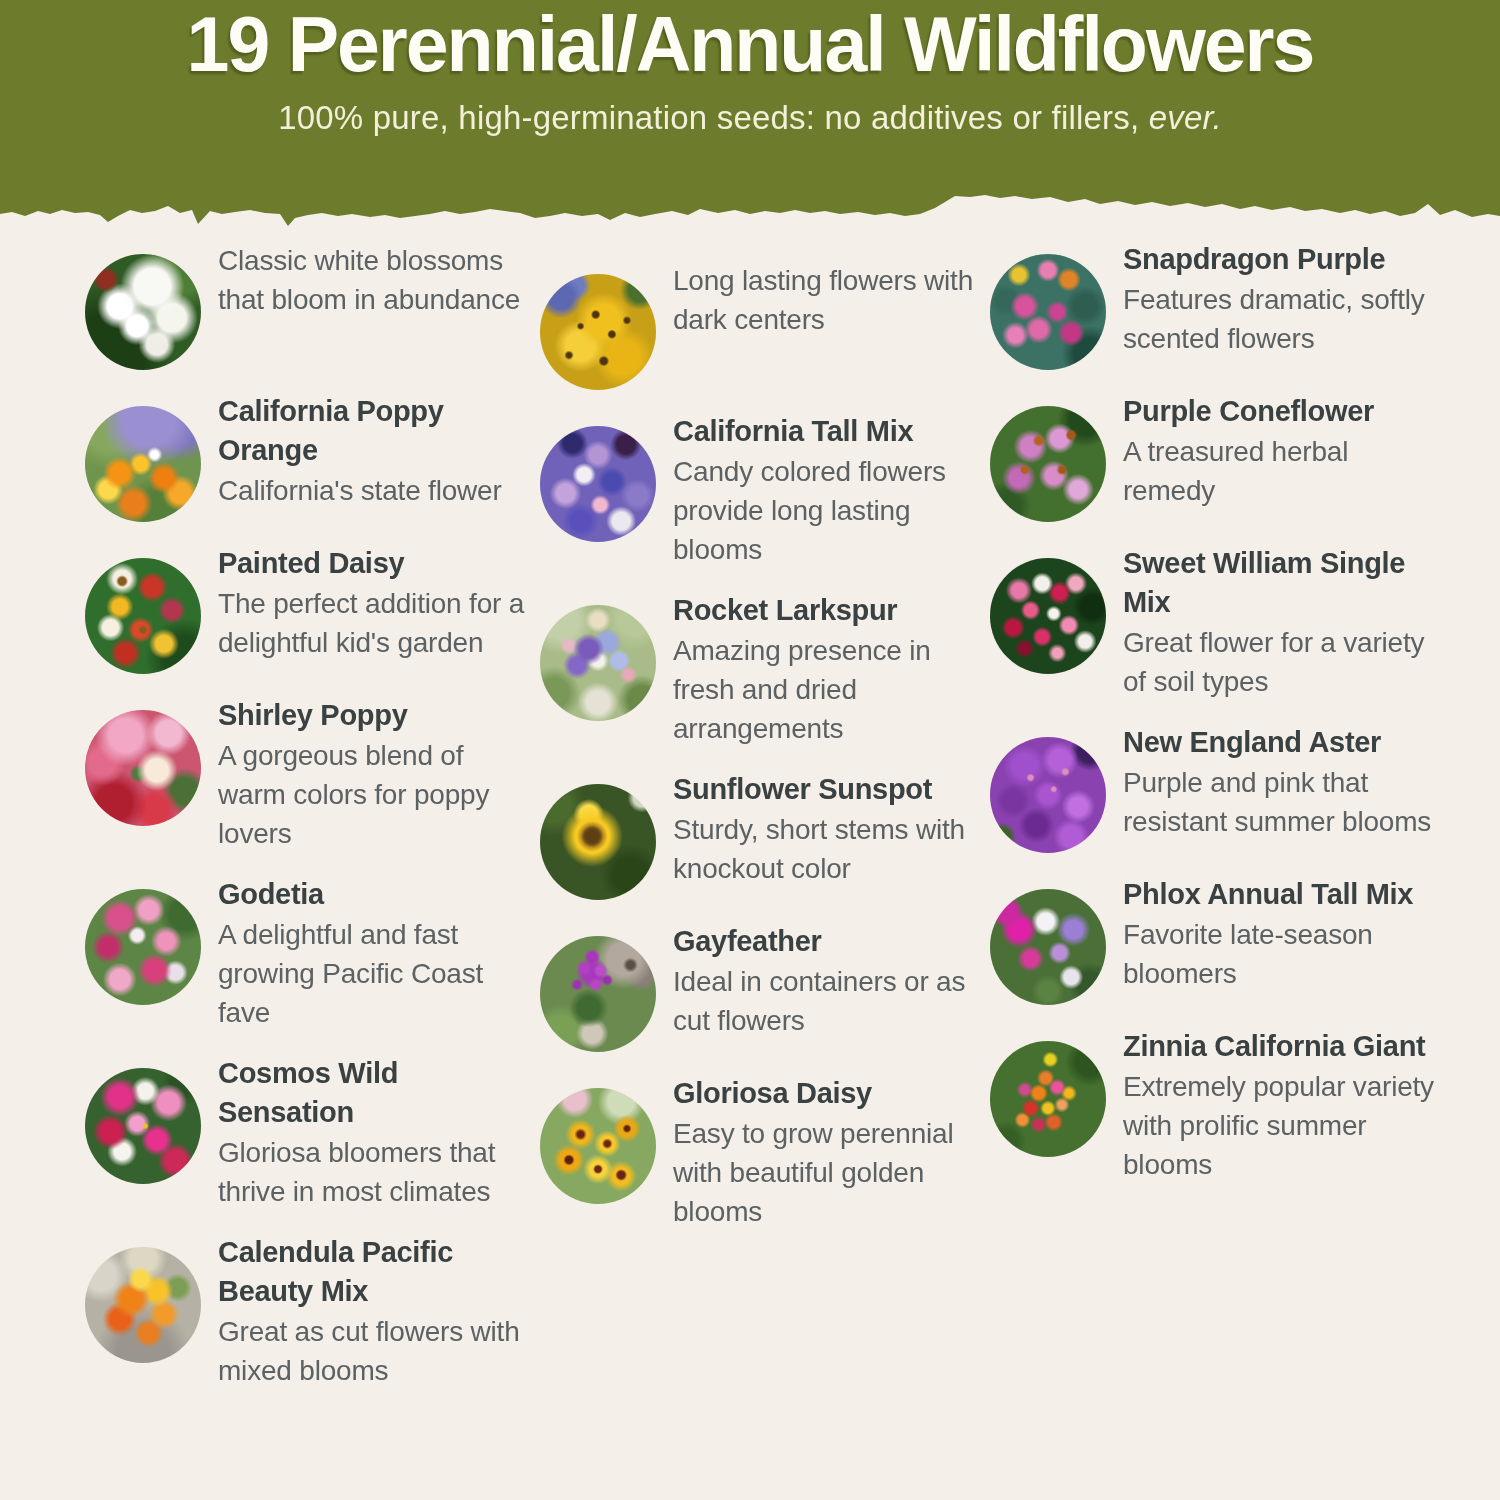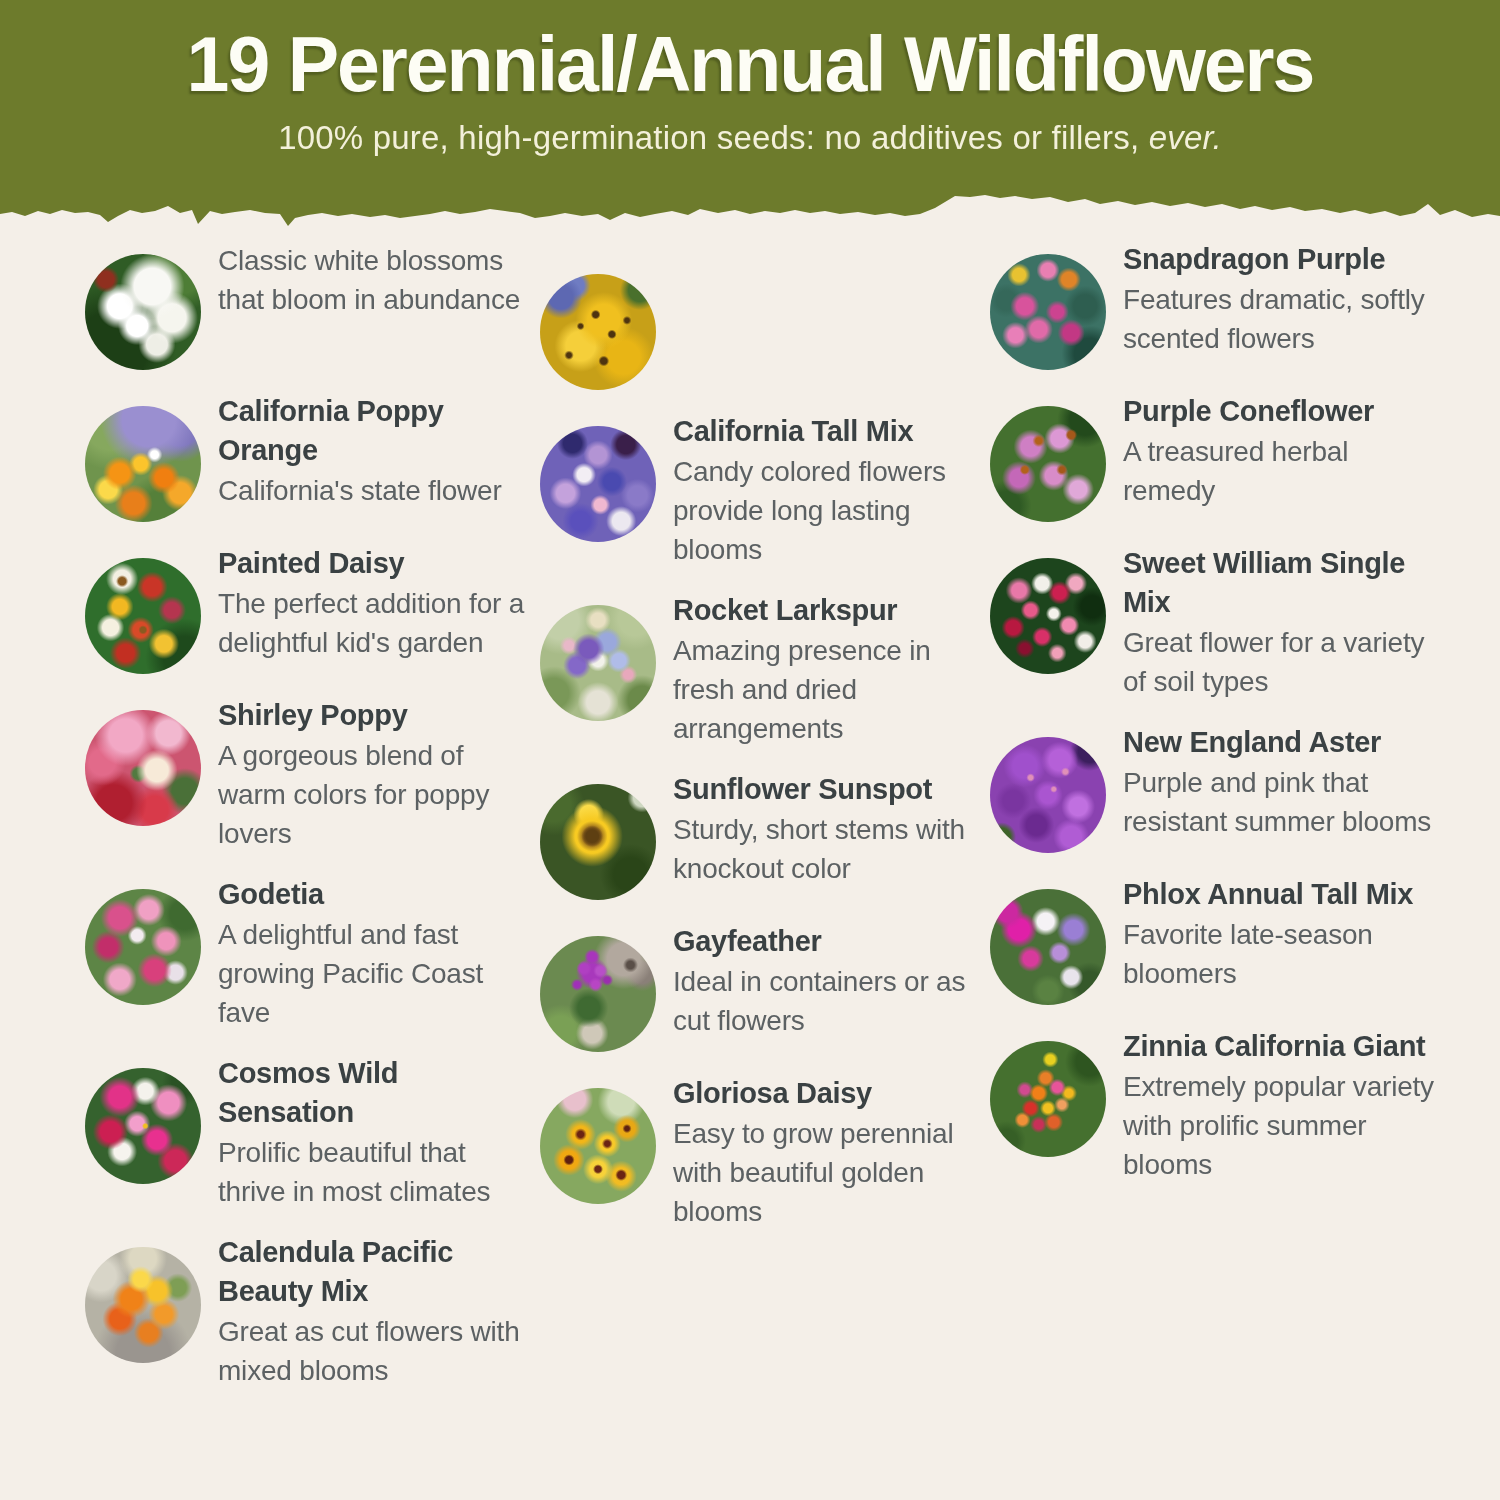--- a/index.html
+++ b/index.html
@@ -1,21 +1,21 @@
 <!DOCTYPE html>
 <html><head>
 <meta charset="utf-8">
 <style>
   html,body{margin:0;padding:0;}
   .canvas{
     position:relative;width:1500px;height:1500px;overflow:hidden;
     background:#f4efe8;font-family:"Liberation Sans",sans-serif;
   }
   .banner{position:absolute;left:0;top:0;width:1500px;height:180px;background:#6d7b2c;}
-  .banner-inner{position:relative;text-align:center;padding-top:20px;}
+  .banner-inner{position:relative;text-align:center;}
   .banner-title{
     margin:0;font-size:77px;font-weight:800;letter-spacing:-2px;color:#fdfdf5;
     text-shadow:-2px 3px 2px rgba(35,42,8,.35);
   }
   .banner-subtitle{
     margin:10px 0 0 0;font-size:33px;font-weight:400;color:#f3f0da;letter-spacing:.2px;
   }
   .banner-subtitle em{font-style:italic;}
   .torn{position:absolute;left:0;top:180px;width:1500px;height:60px;display:block;}
   .col{position:absolute;top:240px;width:455px;}
@@ -83,36 +83,37 @@
       <div class="photo" style="background-color: rgb(93, 133, 70); background-image: radial-gradient(circle at 30% 25%, rgb(217, 81, 140) 9%, rgba(0, 0, 0, 0) 16%), radial-gradient(circle at 55% 18%, rgb(240, 160, 196) 8%, rgba(0, 0, 0, 0) 14%), radial-gradient(circle at 20% 50%, rgb(194, 46, 106) 8%, rgba(0, 0, 0, 0) 15%), radial-gradient(circle at 70% 45%, rgb(239, 147, 187) 8%, rgba(0, 0, 0, 0) 15%), radial-gradient(circle at 45% 40%, rgb(243, 236, 240) 6%, rgba(0, 0, 0, 0) 10%), radial-gradient(circle at 60% 70%, rgb(216, 64, 124) 9%, rgba(0, 0, 0, 0) 16%), radial-gradient(circle at 30% 78%, rgb(240, 168, 200) 8%, rgba(0, 0, 0, 0) 14%), radial-gradient(circle at 78% 72%, rgb(232, 224, 232) 6%, rgba(0, 0, 0, 0) 10%), radial-gradient(circle at 86% 22%, rgb(63, 106, 48) 11%, rgba(0, 0, 0, 0) 20%);"></div>
       <div class="etext">
         <h3>Godetia</h3>
         <p>A delightful and fast growing Pacific Coast fave</p>
       </div>
     </div>
     <div class="entry">
       <div class="photo" style="background-color: rgb(53, 98, 46); background-image: radial-gradient(circle at 52% 50%, rgb(240, 192, 32) 2%, rgba(0, 0, 0, 0) 4%), radial-gradient(circle at 30% 25%, rgb(226, 50, 136) 9%, rgba(0, 0, 0, 0) 17%), radial-gradient(circle at 52% 20%, rgb(244, 242, 236) 7%, rgba(0, 0, 0, 0) 13%), radial-gradient(circle at 72% 30%, rgb(239, 143, 192) 9%, rgba(0, 0, 0, 0) 16%), radial-gradient(circle at 22% 55%, rgb(204, 31, 82) 9%, rgba(0, 0, 0, 0) 16%), radial-gradient(circle at 45% 48%, rgb(242, 159, 203) 8%, rgba(0, 0, 0, 0) 15%), radial-gradient(circle at 32% 72%, rgb(246, 244, 238) 7%, rgba(0, 0, 0, 0) 13%), radial-gradient(circle at 62% 62%, rgb(232, 48, 143) 9%, rgba(0, 0, 0, 0) 16%), radial-gradient(circle at 78% 80%, rgb(204, 40, 88) 8%, rgba(0, 0, 0, 0) 14%), radial-gradient(circle at 86% 12%, rgb(42, 82, 36) 9%, rgba(0, 0, 0, 0) 16%);"></div>
       <div class="etext">
         <h3>Cosmos Wild Sensation</h3>
-        <p>Prolific beautiful that thrive in most climates</p>
+        <p>Gloriosa bloomers that thrive in most climates</p>
       </div>
     </div>
     <div class="entry">
       <div class="photo" style="background-color: rgb(181, 178, 165); background-image: radial-gradient(circle at 48% 28%, rgb(251, 216, 74) 7%, rgba(0, 0, 0, 0) 13%), radial-gradient(circle at 40% 45%, rgb(240, 130, 24) 11%, rgba(0, 0, 0, 0) 20%), radial-gradient(circle at 62% 38%, rgb(247, 194, 42) 9%, rgba(0, 0, 0, 0) 16%), radial-gradient(circle at 30% 62%, rgb(232, 97, 26) 9%, rgba(0, 0, 0, 0) 16%), radial-gradient(circle at 68% 58%, rgb(242, 154, 42) 8%, rgba(0, 0, 0, 0) 15%), radial-gradient(circle at 55% 74%, rgb(232, 127, 32) 8%, rgba(0, 0, 0, 0) 14%), radial-gradient(circle at 80% 35%, rgb(126, 158, 85) 7%, rgba(0, 0, 0, 0) 12%), radial-gradient(circle at 50% 10%, rgb(221, 216, 194) 11%, rgba(0, 0, 0, 0) 20%), radial-gradient(circle at 14% 25%, rgb(216, 213, 200) 11%, rgba(0, 0, 0, 0) 20%), radial-gradient(circle at 50% 92%, rgb(154, 149, 143) 22%, rgba(0, 0, 0, 0) 40%);"></div>
       <div class="etext">
         <h3>Calendula Pacific Beauty Mix</h3>
         <p>Great as cut flowers with mixed blooms</p>
       </div>
     </div>
   </div>
 
   <div class="col col-2">
     <div class="entry">
       <div class="photo" style="background-color: rgb(199, 160, 24); background-image: radial-gradient(circle at 48% 35%, rgb(78, 52, 16) 3%, rgba(0, 0, 0, 0) 5%), radial-gradient(circle at 62% 52%, rgb(78, 52, 16) 3%, rgba(0, 0, 0, 0) 5%), radial-gradient(circle at 35% 45%, rgb(78, 52, 16) 2%, rgba(0, 0, 0, 0) 4%), radial-gradient(circle at 55% 75%, rgb(78, 52, 16) 3%, rgba(0, 0, 0, 0) 5%), radial-gradient(circle at 75% 40%, rgb(78, 52, 16) 2%, rgba(0, 0, 0, 0) 4%), radial-gradient(circle at 25% 70%, rgb(78, 52, 16) 2%, rgba(0, 0, 0, 0) 4%), radial-gradient(circle at 18% 20%, rgb(93, 104, 178) 9%, rgba(0, 0, 0, 0) 16%), radial-gradient(circle at 30% 10%, rgb(111, 124, 194) 7%, rgba(0, 0, 0, 0) 12%), radial-gradient(circle at 55% 40%, rgb(240, 192, 31) 17%, rgba(0, 0, 0, 0) 30%), radial-gradient(circle at 35% 62%, rgb(245, 207, 58) 14%, rgba(0, 0, 0, 0) 25%), radial-gradient(circle at 72% 72%, rgb(232, 181, 21) 14%, rgba(0, 0, 0, 0) 26%), radial-gradient(circle at 86% 14%, rgb(73, 112, 44) 8%, rgba(0, 0, 0, 0) 14%);"></div>
       <div class="etext">
+        <p>Long lasting flowers with dark centers</p>
       </div>
     </div>
     <div class="entry">
       <div class="photo" style="background-color: rgb(111, 98, 184); background-image: radial-gradient(circle at 28% 15%, rgb(47, 42, 110) 7%, rgba(0, 0, 0, 0) 12%), radial-gradient(circle at 50% 25%, rgb(179, 148, 212) 8%, rgba(0, 0, 0, 0) 14%), radial-gradient(circle at 38% 42%, rgb(242, 238, 244) 7%, rgba(0, 0, 0, 0) 12%), radial-gradient(circle at 62% 48%, rgb(74, 74, 176) 9%, rgba(0, 0, 0, 0) 16%), radial-gradient(circle at 74% 16%, rgb(58, 31, 74) 7%, rgba(0, 0, 0, 0) 12%), radial-gradient(circle at 22% 58%, rgb(196, 162, 220) 8%, rgba(0, 0, 0, 0) 14%), radial-gradient(circle at 52% 68%, rgb(240, 184, 208) 6%, rgba(0, 0, 0, 0) 10%), radial-gradient(circle at 35% 82%, rgb(90, 80, 188) 8%, rgba(0, 0, 0, 0) 15%), radial-gradient(circle at 70% 82%, rgb(236, 232, 240) 7%, rgba(0, 0, 0, 0) 12%), radial-gradient(circle at 84% 60%, rgb(138, 122, 200) 8%, rgba(0, 0, 0, 0) 14%);"></div>
       <div class="etext">
         <h3>California Tall Mix</h3>
         <p>Candy colored flowers provide long lasting blooms</p>
       </div>
     </div>
     <div class="entry">

